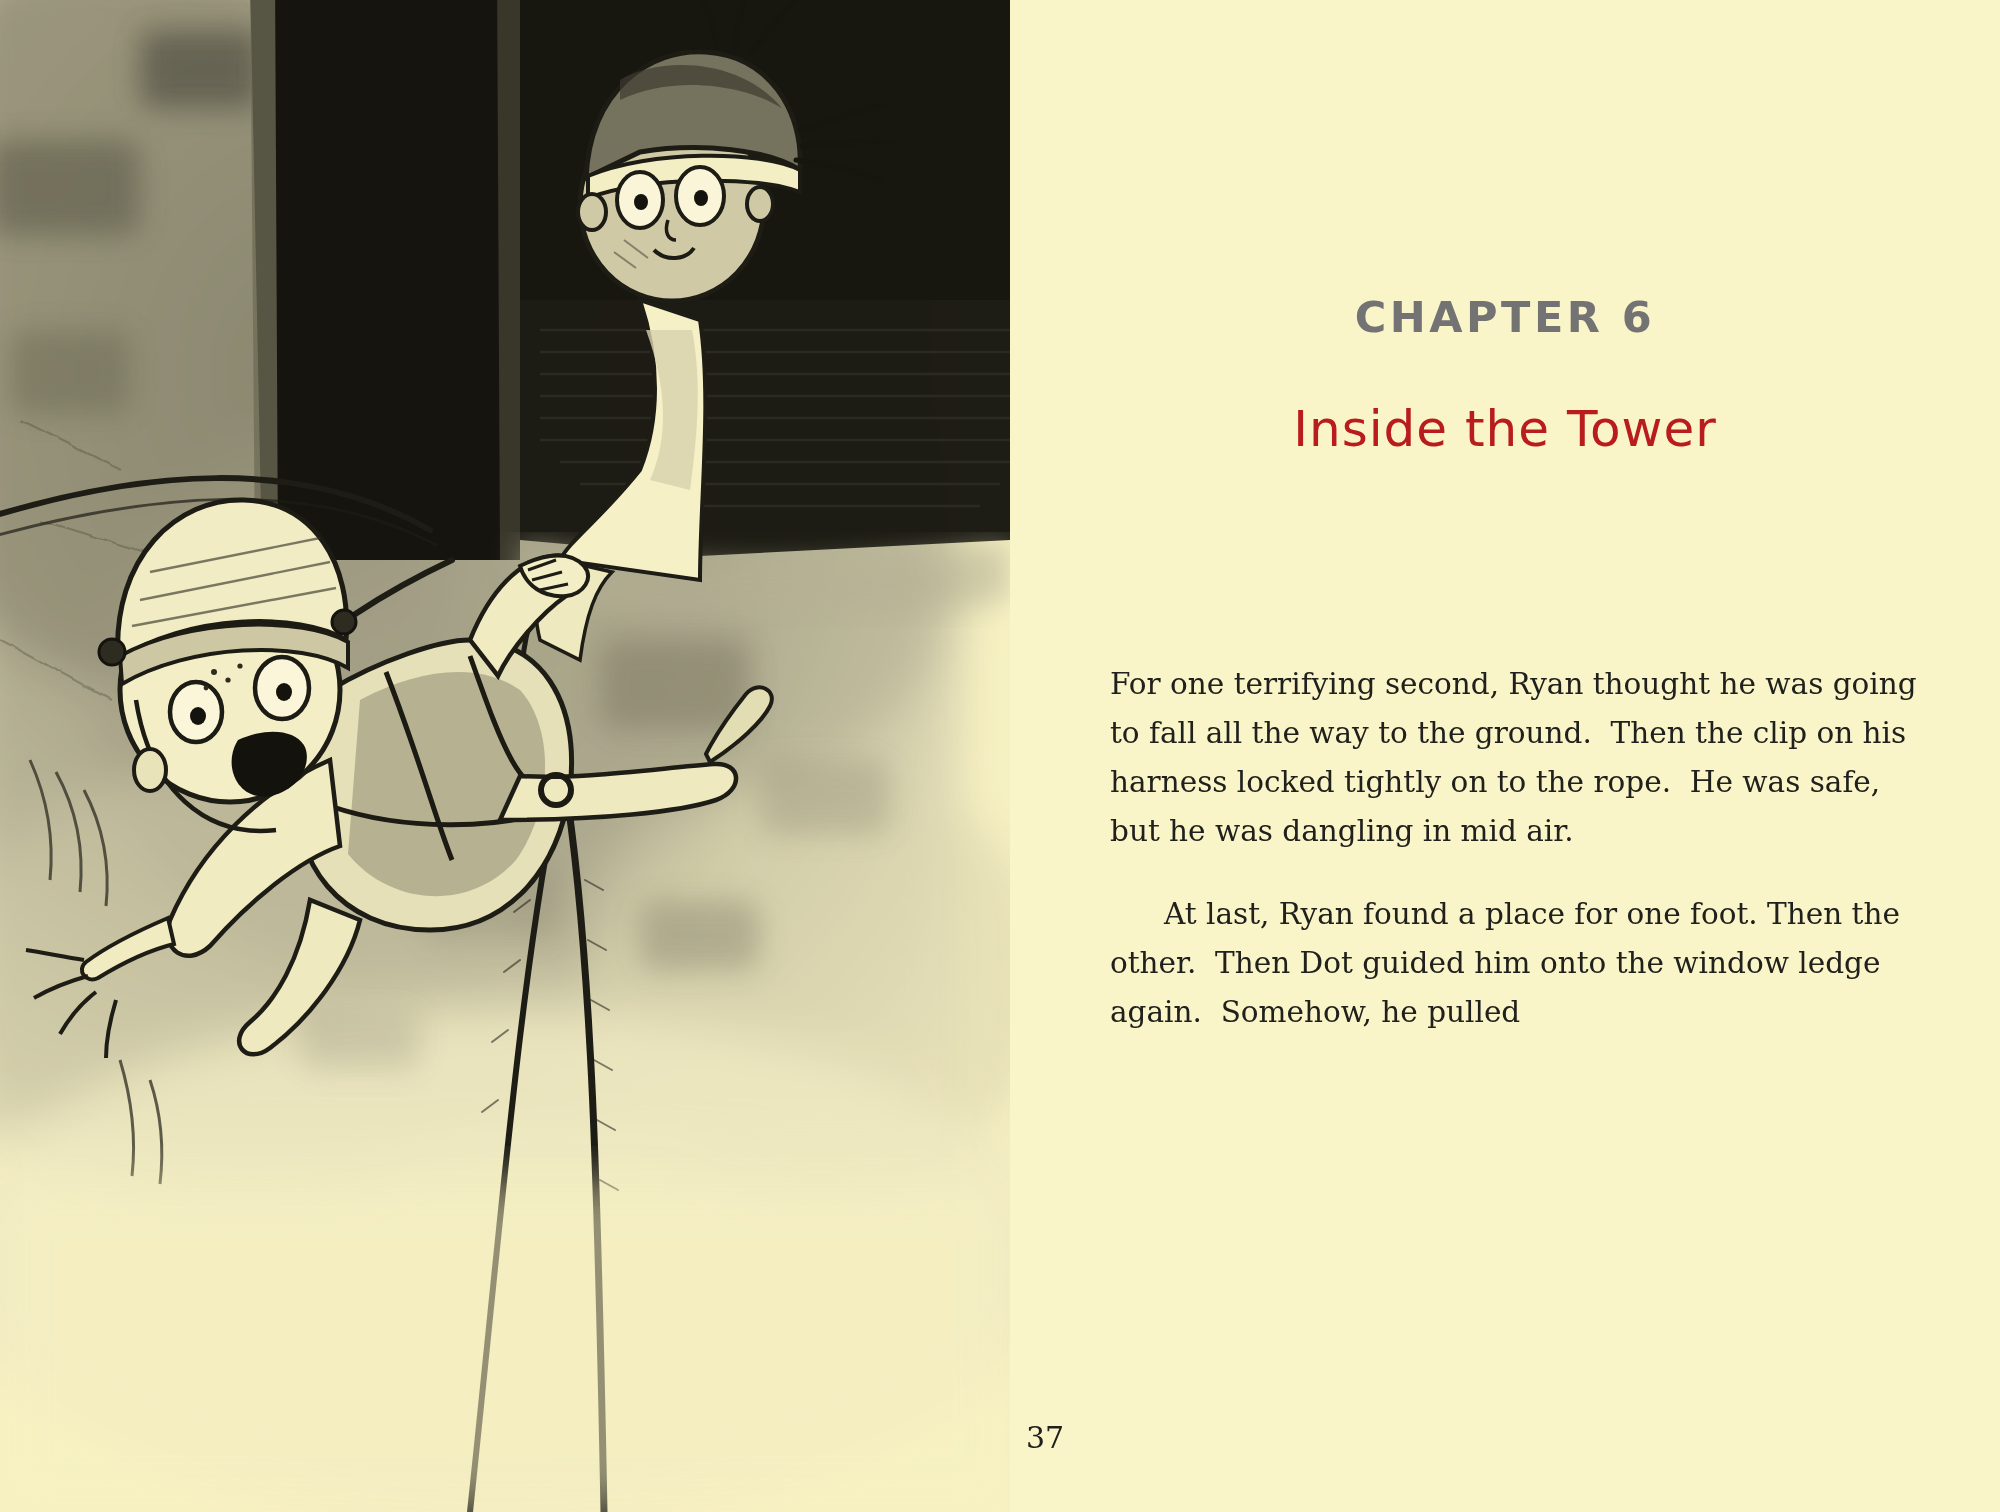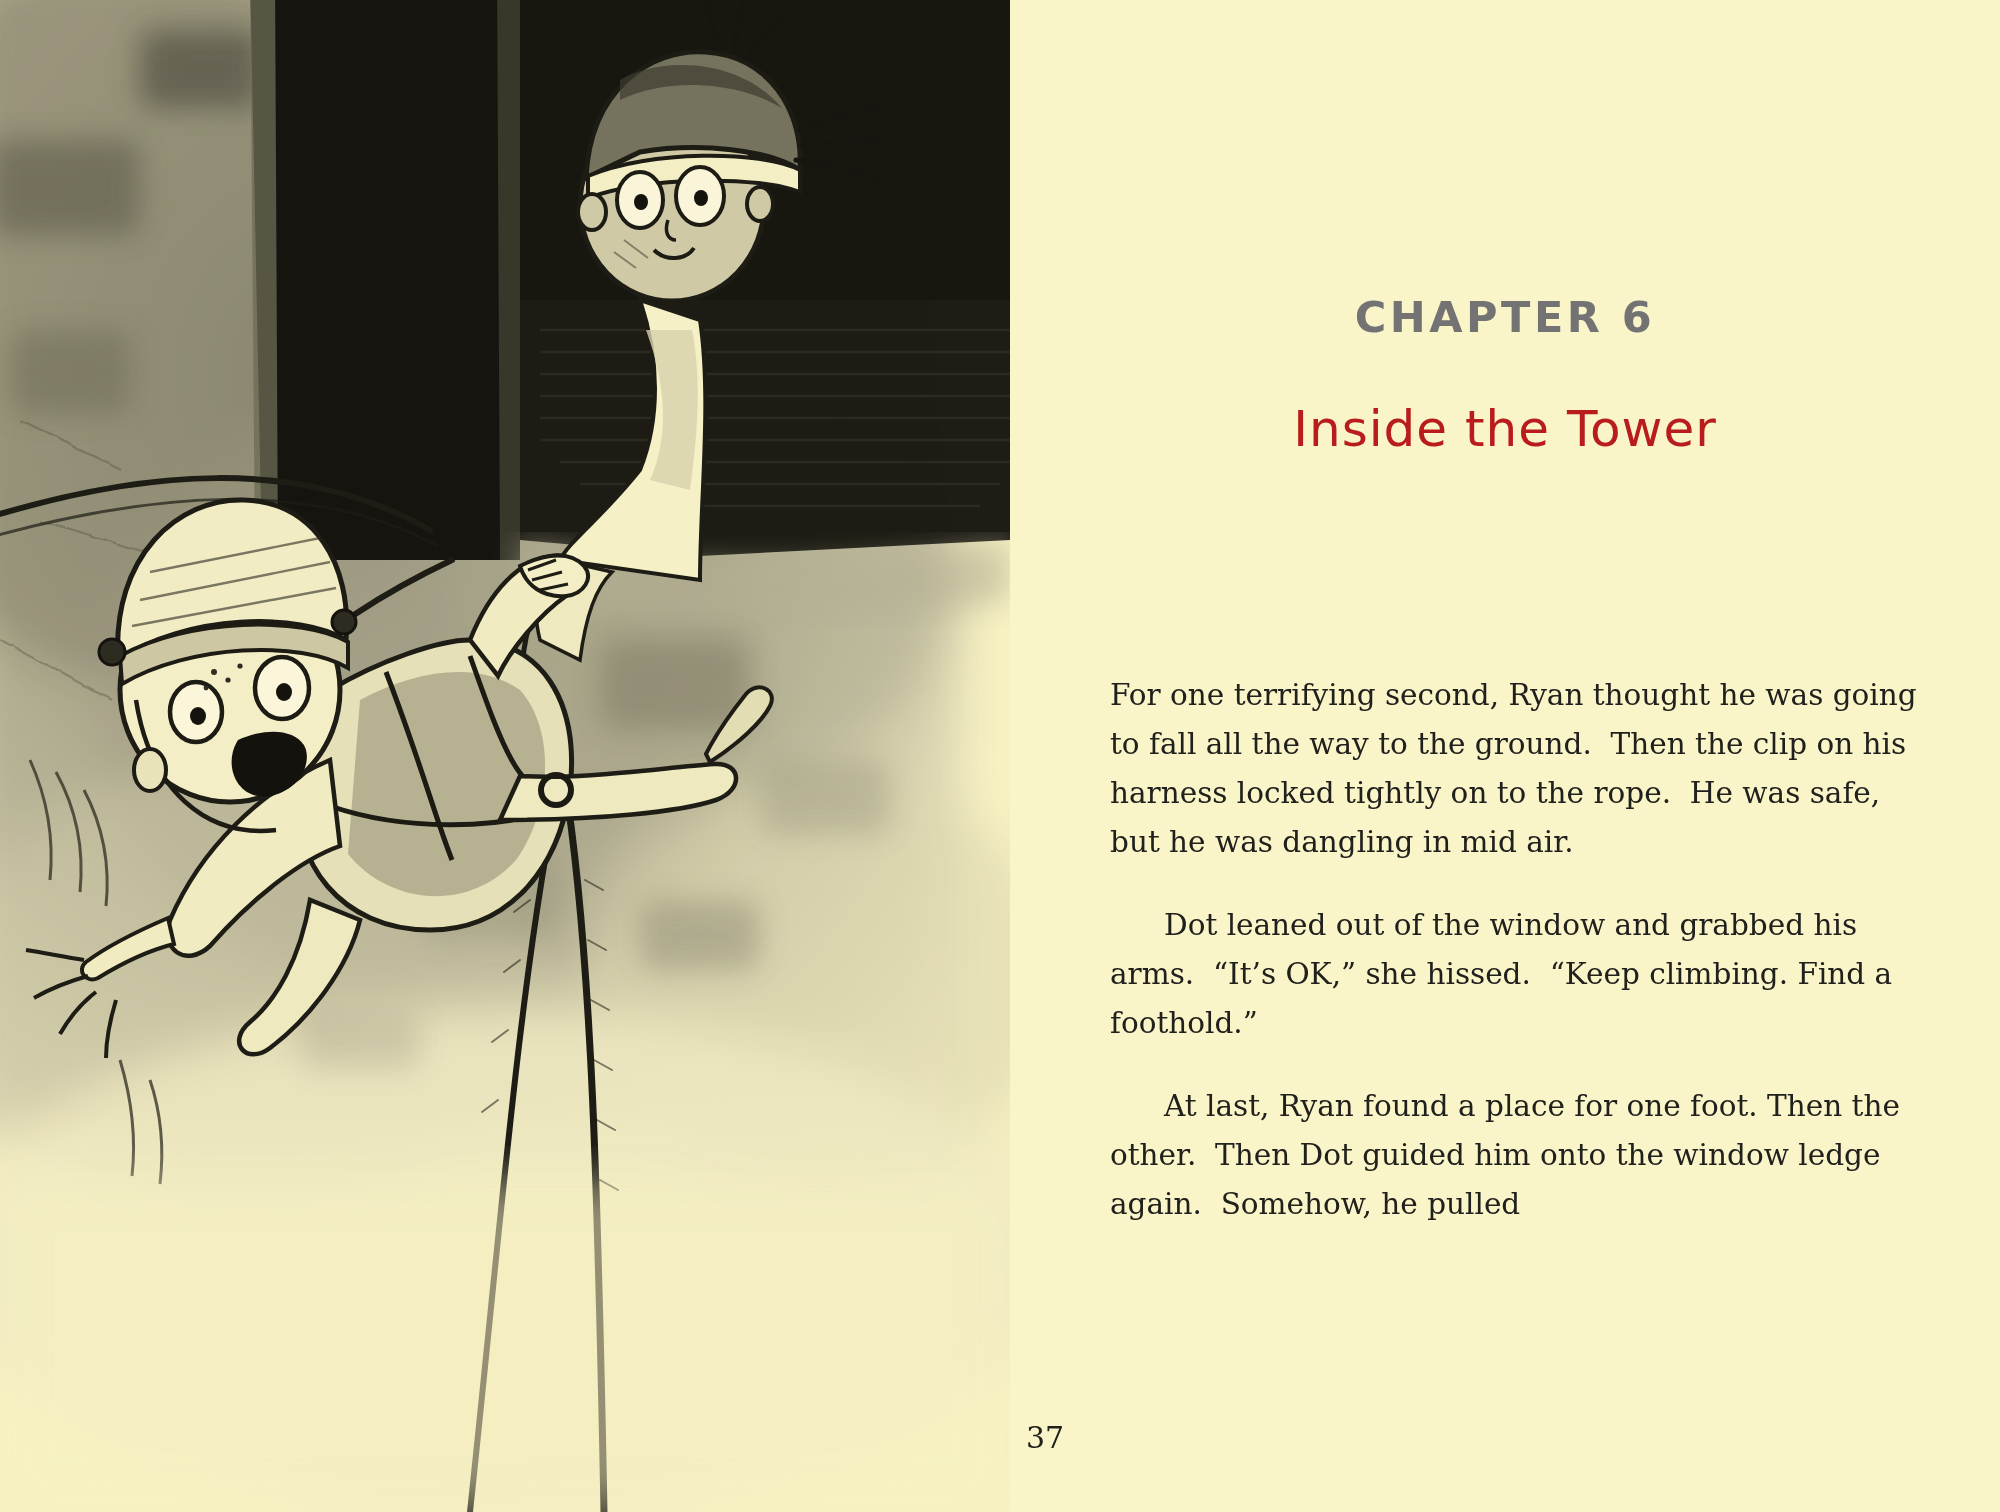--- a/index.html
+++ b/index.html
@@ -73,21 +73,21 @@
     position: absolute;
     top: 660px;
     left: 100px;
     width: 810px;
     color: #20201c;
     font-family: "DejaVu Serif", serif;
     font-size: 29.5px;
     line-height: 49px;
   }
   .body-text p {
-    margin: 11px 0 34px 0;
+    margin: 0 0 34px 0;
     white-space: pre-wrap;
   }
   .body-text p.indent {
     text-indent: 54px;
   }
   .page-number {
     position: absolute;
     top: 1420px;
     left: 16px;
     width: 990px;
@@ -330,19 +330,18 @@
   </div>
 
   <div class="textcol">
 
     <div class="chapter-number">CHAPTER 6</div>
 
     <div class="chapter-title">Inside the Tower</div>
 
     <div class="body-text">
       <p>For one terrifying second, Ryan thought he was going to fall all the way to the ground.  Then the clip on his harness locked tightly on to the rope.  He was safe, but he was dangling in mid air.</p>
-      <p class="indent">Dot leaned out of the window and grabbed his arms.  “It’s OK,” she hissed.  “Keep climbing. Find a foothold.”</p>
       <p class="indent">At last, Ryan found a place for one foot. Then the other.  Then Dot guided him onto the window ledge again.  Somehow, he pulled</p>
     </div>
 
     <div class="page-number">37</div>
   </div>
 </div>
 
 </body></html>

